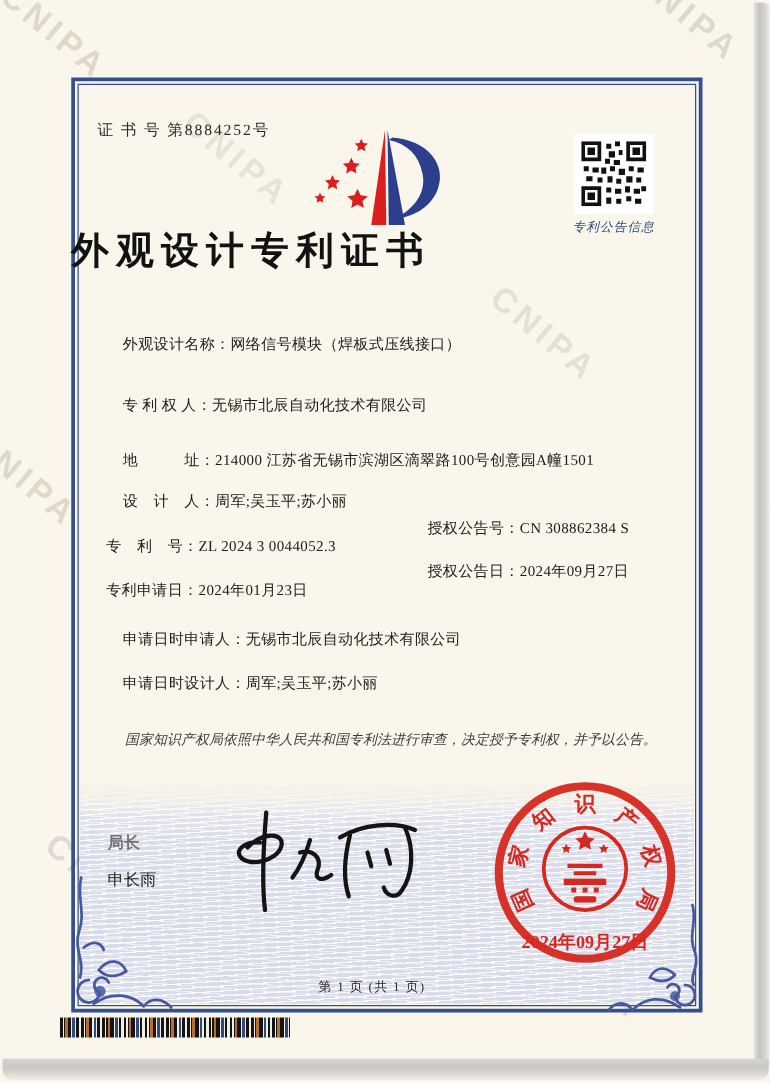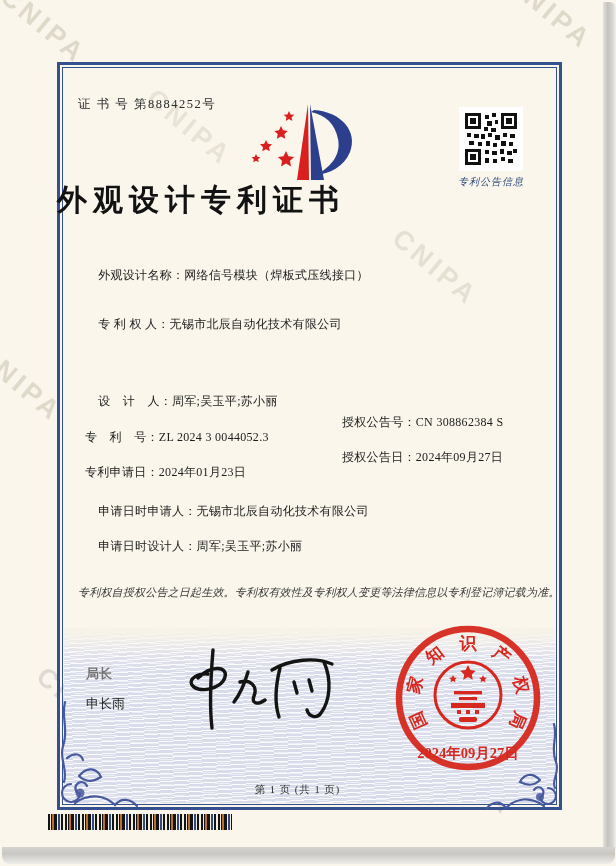--- a/index.html
+++ b/index.html
@@ -179,40 +179,43 @@
   <div class="qr-label">专利公告信息</div>
 
   <div class="title">外观设计专利证书</div>
 
   <div class="f-row" style="top:252px">
     <span class="lbl">外观设计名称：</span><span>网络信号模块（焊板式压线接口）</span>
   </div>
   <div class="f-row" style="top:301px">
     <span class="lbl">专 利 权 人：</span><span>无锡市北辰自动化技术有限公司</span>
   </div>
+  <div class="f-row" style="top:345px">
+    <span class="lbl">地　　　址：</span><span>214000 江苏省无锡市滨湖区滴翠路100号创意园A幢1501</span>
+  </div>
   <div class="f-row" style="top:378px">
     <span class="lbl">设　计　人：</span><span>周军;吴玉平;苏小丽</span>
   </div>
   <div class="f-row" style="top:414px;left:0;width:616px">
     <span style="position:absolute;left:85px"><span class="lbl">专　利　号：</span><span>ZL 2024 3 0044052.3</span></span>
     <span class="f-col2"><span class="lbl">授权公告号：</span><span>CN 308862384 S</span></span>
   </div>
   <div class="f-row" style="top:449px;left:0;width:616px">
     <span style="position:absolute;left:85px"><span class="lbl">专利申请日：</span><span>2024年01月23日</span></span>
     <span class="f-col2"><span class="lbl">授权公告日：</span><span>2024年09月27日</span></span>
   </div>
   <div class="f-row" style="top:488px">
     <span class="lbl">申请日时申请人：</span><span>无锡市北辰自动化技术有限公司</span>
   </div>
   <div class="f-row" style="top:523px">
     <span class="lbl">申请日时设计人：</span><span>周军;吴玉平;苏小丽</span>
   </div>
 
   <div class="statement">
-    <div class="l2">专利权自授权公告之日起生效。专利权有效性及专利权人变更等法律信息以专利登记簿记载为准。</div>
+    <div class="l1">国家知识产权局依照中华人民共和国专利法进行审查，决定授予专利权，并予以公告。</div>
   </div>
 
   <div class="sig-title">局长</div>
   <div class="sig-name">申长雨</div>
   <svg class="sig-svg" width="172" height="86" viewBox="0 0 172 86">
     <g stroke="#141414" stroke-width="3.4" fill="none" stroke-linecap="round" stroke-linejoin="round">
       <path d="M30,34 C44,20 60,23 57,33 C54,45 30,50 24,41 C20,35 30,29 40,30"></path>
       <path d="M45,6 C43,30 41,60 44,84"></path>
       <path d="M80,28 C76,42 72,50 66,58"></path>
       <path d="M72,38 C82,35 90,42 86,52 C83,60 90,61 97,56"></path>

